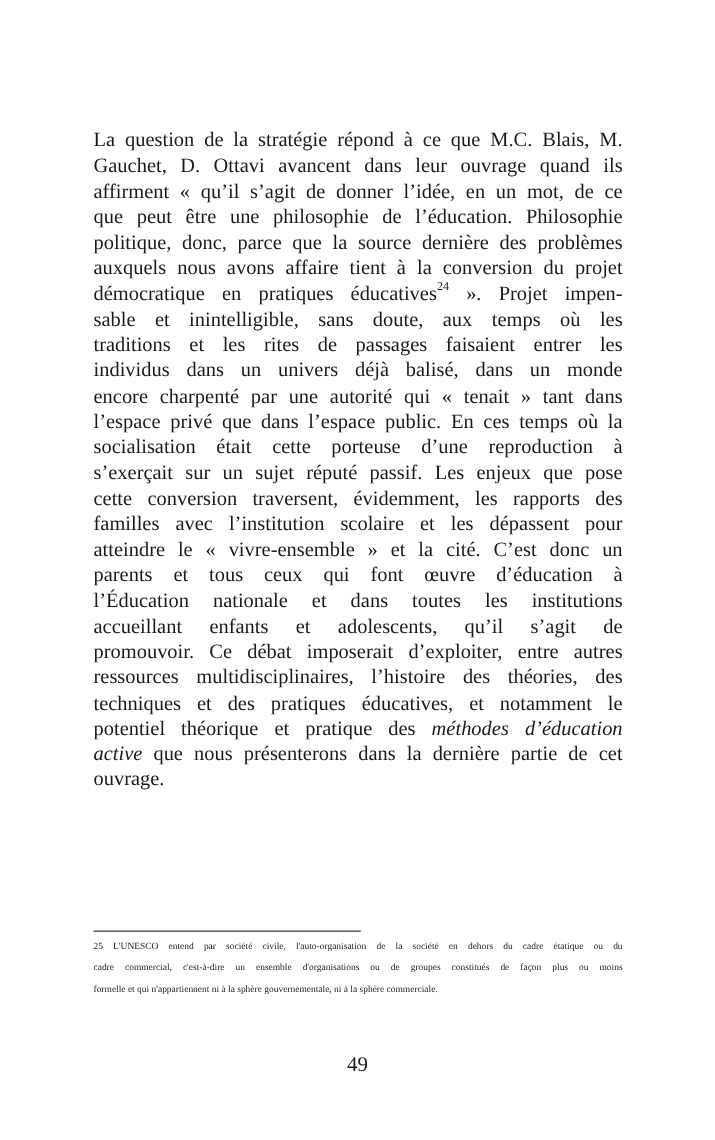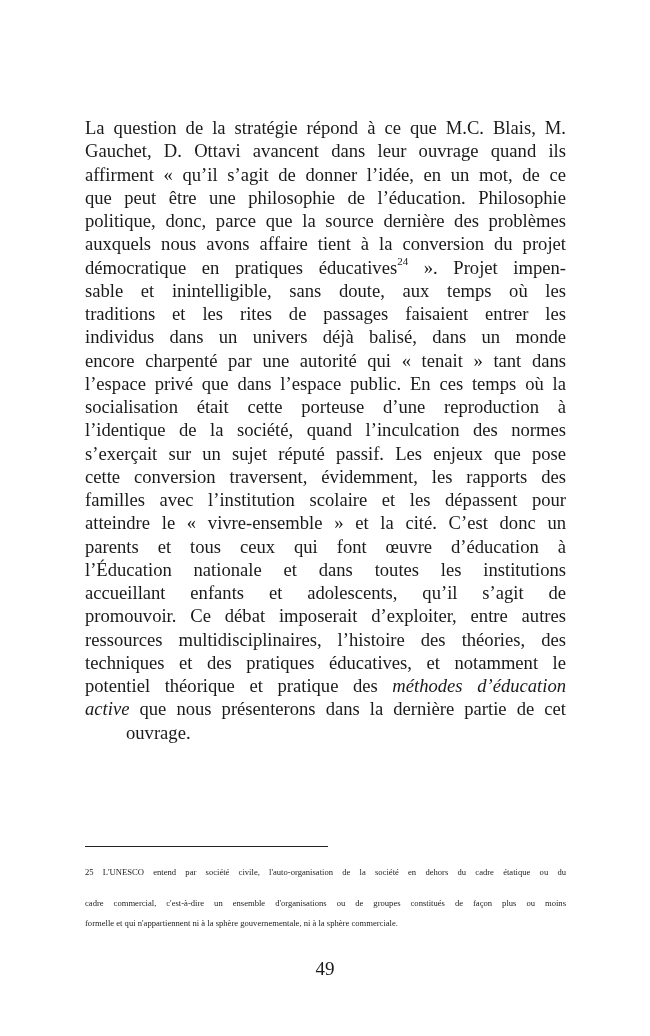--- a/index.html
+++ b/index.html
@@ -7,31 +7,31 @@
   .page { position: absolute; left: 0; top: 0; width: 650px; height: 764px; background: #fff; }
   .body-text {
     position: absolute; left: 85px; top: 116px; width: 481px;
     font-family: "Liberation Serif", "DejaVu Serif", serif;
     font-size: 18.6px; line-height: 23.25px;
     text-align: justify; margin: 0;
   }
   .line { display: block; text-align: justify; text-align-last: justify; white-space: nowrap; height: 23.25px; }
   .line.last { text-align-last: left; }
   .line-inner { display: block; width: 481px; text-align: justify; text-align-last: justify; white-space: normal; }
-  .line.last .line-inner { text-align-last: left; margin-left: 41px; }
+  .line.last .line-inner { text-align-last: left; }
   sup { font-size: 11px; line-height: 0; position: relative; top: -1px; }
   em { font-style: italic; }
   .rule { position: absolute; left: 85px; top: 846px; width: 243px; height: 0; border-top: 1px solid #222; }
   .footnotes {
     position: absolute; left: 85px; top: 851px; width: 481px;
     font-family: "Liberation Serif", "DejaVu Serif", serif;
     font-size: 8.6px; line-height: 19.3px; color: #222;
   }
   .fn-line { display: block; width: 481px; white-space: normal; }
-  .fn-line.just { text-align: justify; text-align-last: justify; margin-top: 12px; }
+  .fn-line.just { text-align: justify; text-align-last: justify; }
   .page-number {
     position: absolute; left: 0; width: 650px; top: 958px; text-align: center;
     font-family: "Liberation Serif", "DejaVu Serif", serif; font-size: 19px; color: #1a1a1a;
   }
 </style>
 </head>
 <body>
 
 <div class="page">
 
@@ -67,23 +67,20 @@
         <span class="line-inner">individus dans un univers déjà balisé, dans un monde</span>
       </span>
     <span class="line">
         <span class="line-inner">encore charpenté par une autorité qui « tenait » tant dans</span>
       </span>
     <span class="line">
         <span class="line-inner">l’espace privé que dans l’espace public. En ces temps où la</span>
       </span>
     <span class="line">
         <span class="line-inner">socialisation était cette porteuse d’une reproduction à</span>
-      </span>
-    <span class="line">
-        <span class="line-inner">l’identique de la société, quand l’inculcation des normes</span>
       </span>
     <span class="line">
         <span class="line-inner">s’exerçait sur un sujet réputé passif. Les enjeux que pose</span>
       </span>
     <span class="line">
         <span class="line-inner">cette conversion traversent, évidemment, les rapports des</span>
       </span>
     <span class="line">
         <span class="line-inner">familles avec l’institution scolaire et les dépassent pour</span>
       </span>

